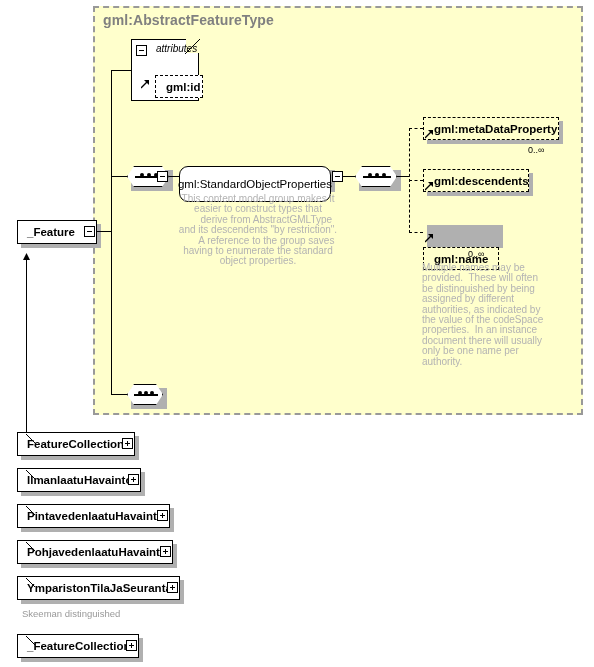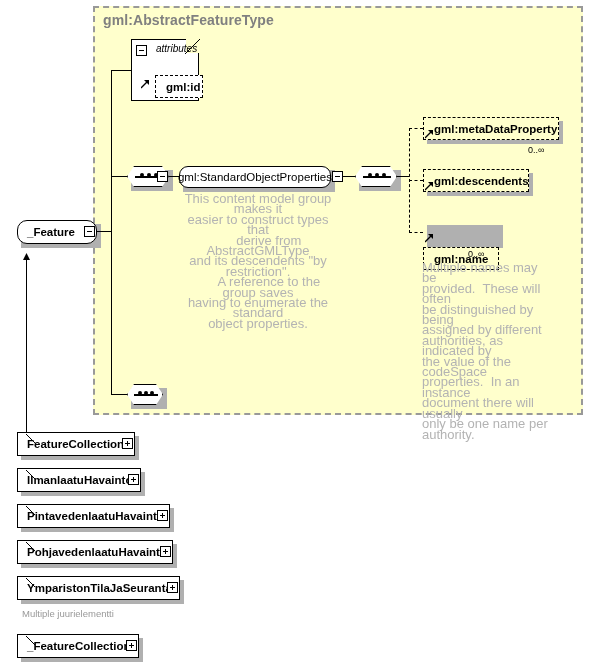--- a/index.html
+++ b/index.html
@@ -102,38 +102,38 @@
     background:#fff;border:1px solid #000;box-sizing:border-box;z-index:2;
   }
   #attr-label{
     left:156px;top:43px;
     font-size:10px;font-style:italic;color:#000;white-space:nowrap;
     z-index:5;
   }
 
   
   .anno{
-    position:absolute;color:#b3b3b3;font-size:13px;line-height:10.4px;
+    position:absolute;color:#b3b3b3;font-size:10px;line-height:10.4px;
     white-space:pre-wrap;z-index:2;
   }
   .card{
     position:absolute;color:#000;font-size:9px;z-index:3;white-space:nowrap;
   }
   .note{
     position:absolute;color:#999999;font-size:9.5px;z-index:3;white-space:nowrap;
   }
 </style>
 </head>
 <body>
 
 <div class="abs" id="type-panel"></div>
 <div class="abs" id="type-title">gml:AbstractFeatureType</div>
 
 <div class="shadow" style="left:21px;top:224px;width:80px;height:24px;"></div>
-<div class="abs ebox" id="root-box" style="left:17px;top:220px;width:80px;border-radius:10px;">
+<div class="abs ebox" id="root-box" style="left:17px;top:220px;width:80px;">
   <span>_Feature</span>
 </div>
 <div class="tgl" style="left:84px;top:226px;"></div>
 
 <div class="abs hline" style="left:95px;top:231px;width:16px;"></div>
 
 <div class="abs" style="left:22px;top:248px;width:9px;height:9px;z-index:3;">
   <svg width="9" height="9" viewBox="0 0 9 9">
       <polygon points="4.5,0 8,7 1,7" fill="#000"></polygon>
     </svg>
@@ -171,21 +171,21 @@
 <div class="seq" style="left:127px;top:166px;">
   <i></i>
     <b style="left:12px;"></b>
     <b style="left:19px;"></b>
     <b style="left:26px;"></b>
 </div>
 <div class="abs hline" style="left:169px;top:176px;width:10px;"></div>
 <div class="tgl" style="left:157px;top:171px;"></div>
 
 <div class="shadow" style="left:183px;top:170px;width:152px;height:22px;"></div>
-<div class="gbox" style="left:179px;top:166px;width:152px;height:22px;">
+<div class="gbox" style="left:179px;top:166px;width:152px;height:36px;">
   <span>gml:StandardObjectProperties</span>
 </div>
 <div class="tgl" style="left:332px;top:171px;"></div>
 <div class="abs hline" style="left:343px;top:176px;width:12px;"></div>
 
 <div class="anno" style="left:178px;top:194px;width:160px;text-align:center;">This content model group makes it
 easier to construct types that
       derive from AbstractGMLType
 and its descendents "by restriction".
       A reference to the group saves
@@ -308,21 +308,21 @@
   <svg width="10" height="10" viewBox="0 0 10 10">
       <line x1="0" y1="0" x2="9" y2="9" stroke="#000" stroke-width="1"></line>
     </svg>
 </div>
 <div class="shadow" style="left:21px;top:580px;width:163px;height:24px;"></div>
 <div class="abs ebox" style="left:17px;top:576px;width:163px;">
   <span>YmparistonTilaJaSeuranta</span>
 </div>
 <div class="tgl plus" style="left:167px;top:582px;"></div>
 
-<div class="note" style="left:22px;top:608px;">Multiple juurielementti</div>
+<div class="note" style="left:22px;top:608px;">Skeeman distinguished</div>
 
 <div class="abs" style="left:26px;top:632px;width:10px;height:10px;z-index:3;">
   <svg width="10" height="10" viewBox="0 0 10 10">
       <line x1="0" y1="0" x2="9" y2="9" stroke="#000" stroke-width="1"></line>
     </svg>
 </div>
 <div class="shadow" style="left:21px;top:638px;width:122px;height:24px;"></div>
 <div class="abs ebox" style="left:17px;top:634px;width:122px;">
   <span>_FeatureCollection</span>
 </div>

